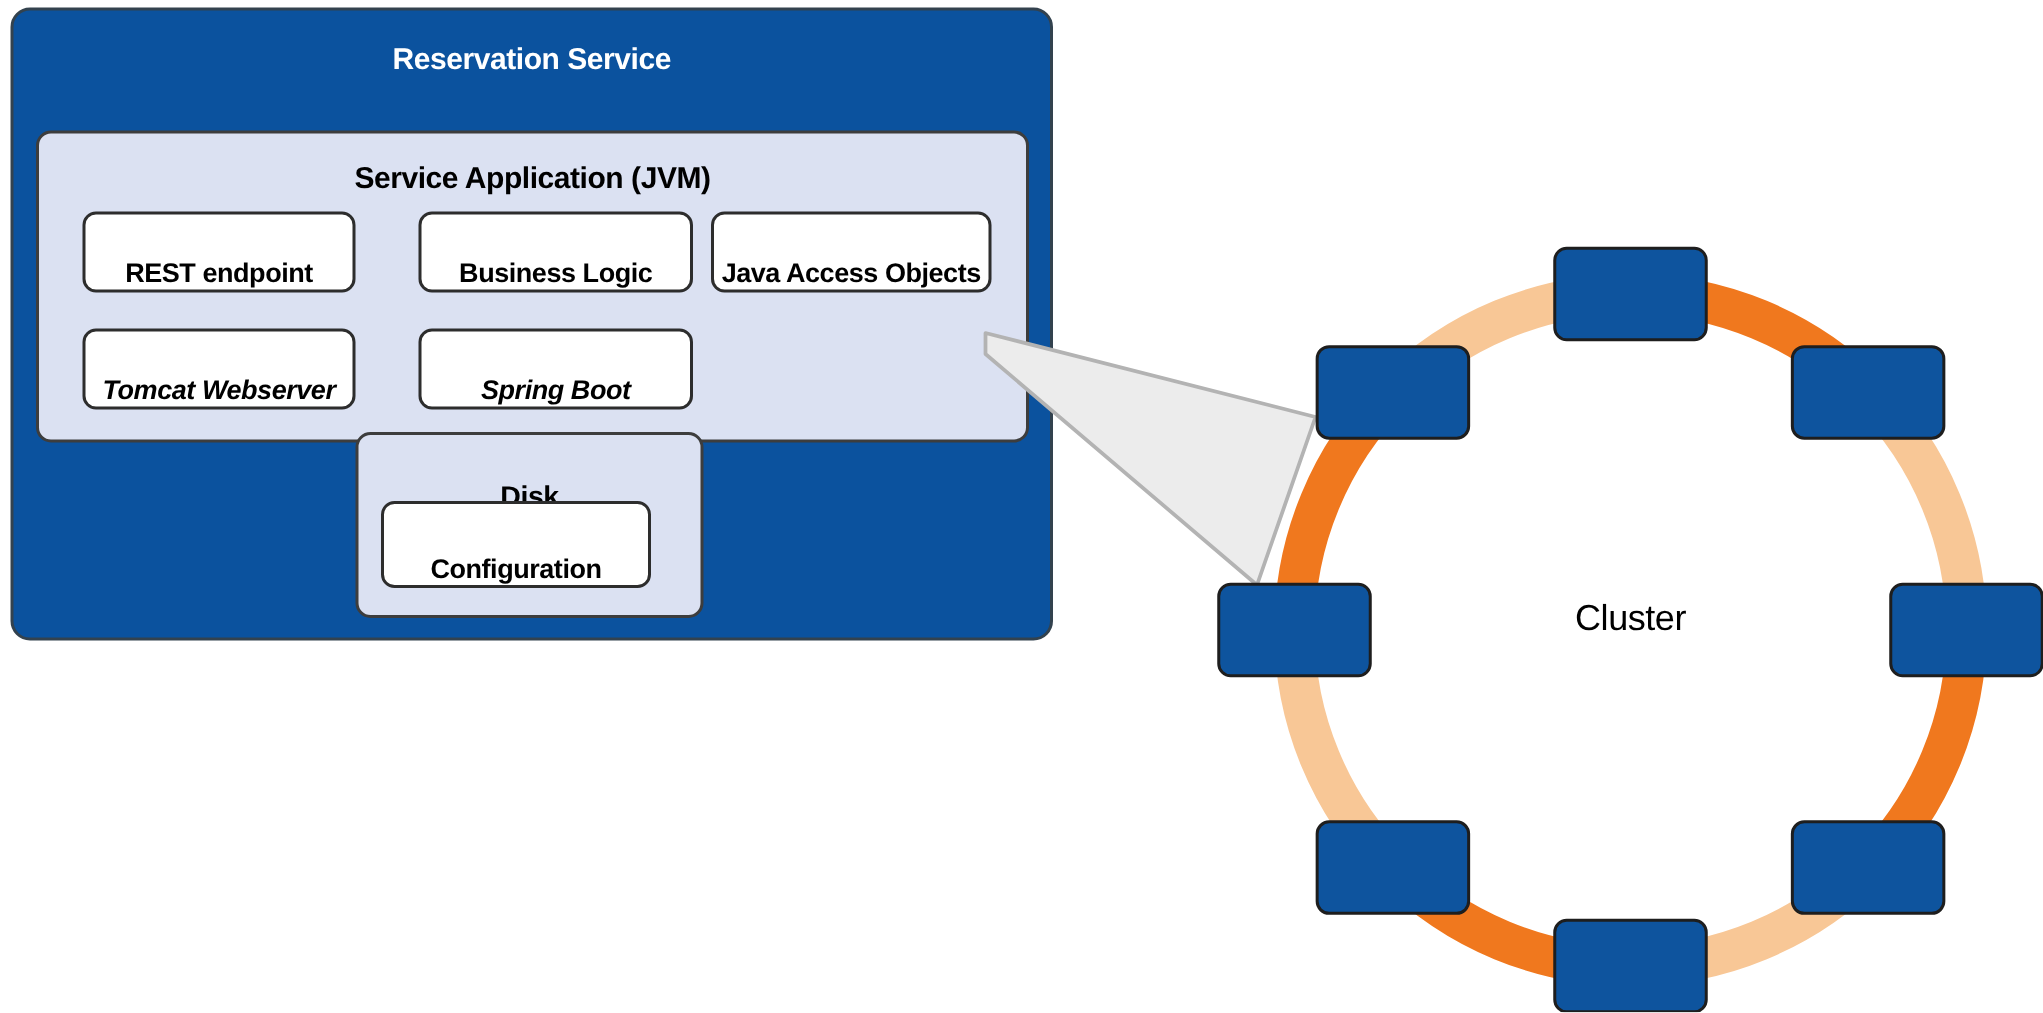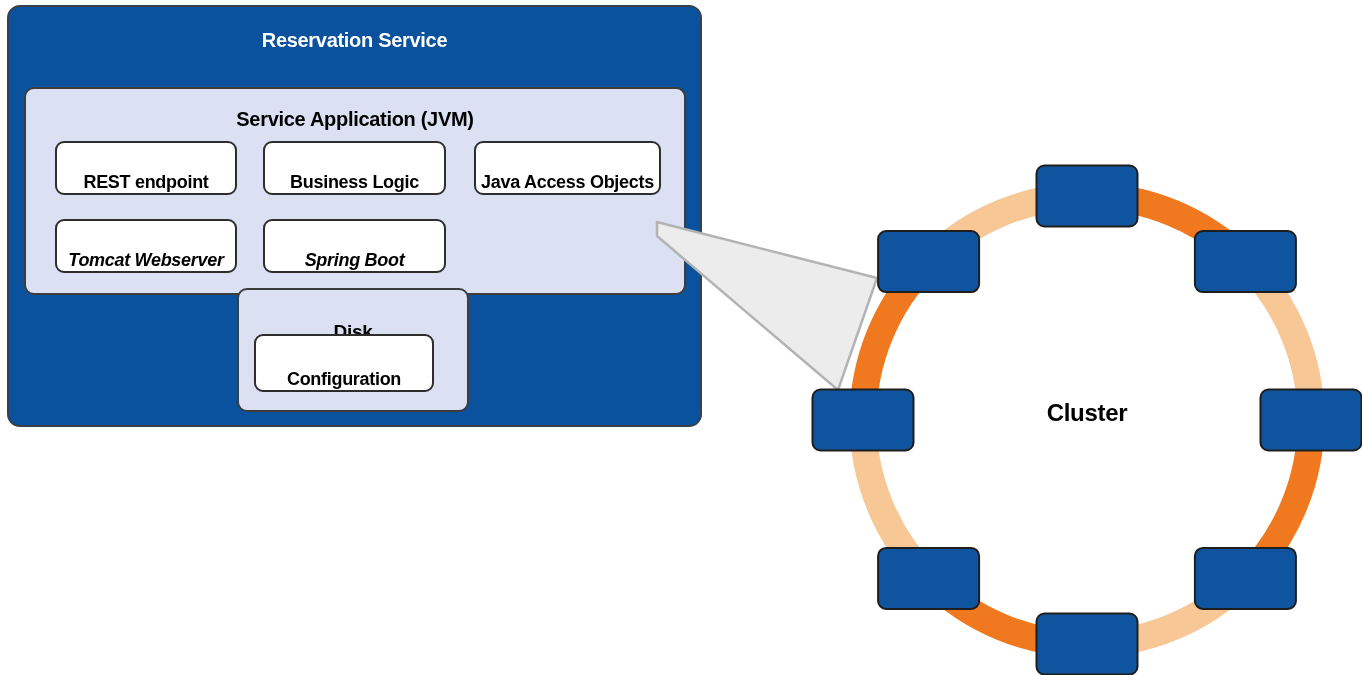--- a/index.html
+++ b/index.html
@@ -61,29 +61,29 @@
     justify-content: center;
     font-size: 18px;
     font-weight: bold;
     letter-spacing: -0.3px;
     white-space: nowrap;
     color: #000;
   }
   .row1 { top: 52px; height: 54px; }
   .row2 { top: 130px; height: 54px; font-style: italic; }
   .col0 { left: 29px;  width: 182px; }
-  .col1 { left: 237px; width: 183px; }
+  .col1 { left: 253px; width: 183px; }
   .col2 { left: 448px; width: 187px; }
   #config { left: 15px; top: 44px; width: 180px; height: 58px; }
   #cluster-label {
     position: absolute;
     left: 1005px; top: 399px; width: 164px;
     text-align: center;
     font-size: 24px;
-    font-weight: bold;
+    font-weight: normal;
     letter-spacing: -0.3px;
   }
   #ring-svg {
     position: absolute;
     left: 0; top: 0;
     width: 1362px; height: 675px;
   }
   .cone {
     fill: #ececec;
     stroke: #b3b3b3;

